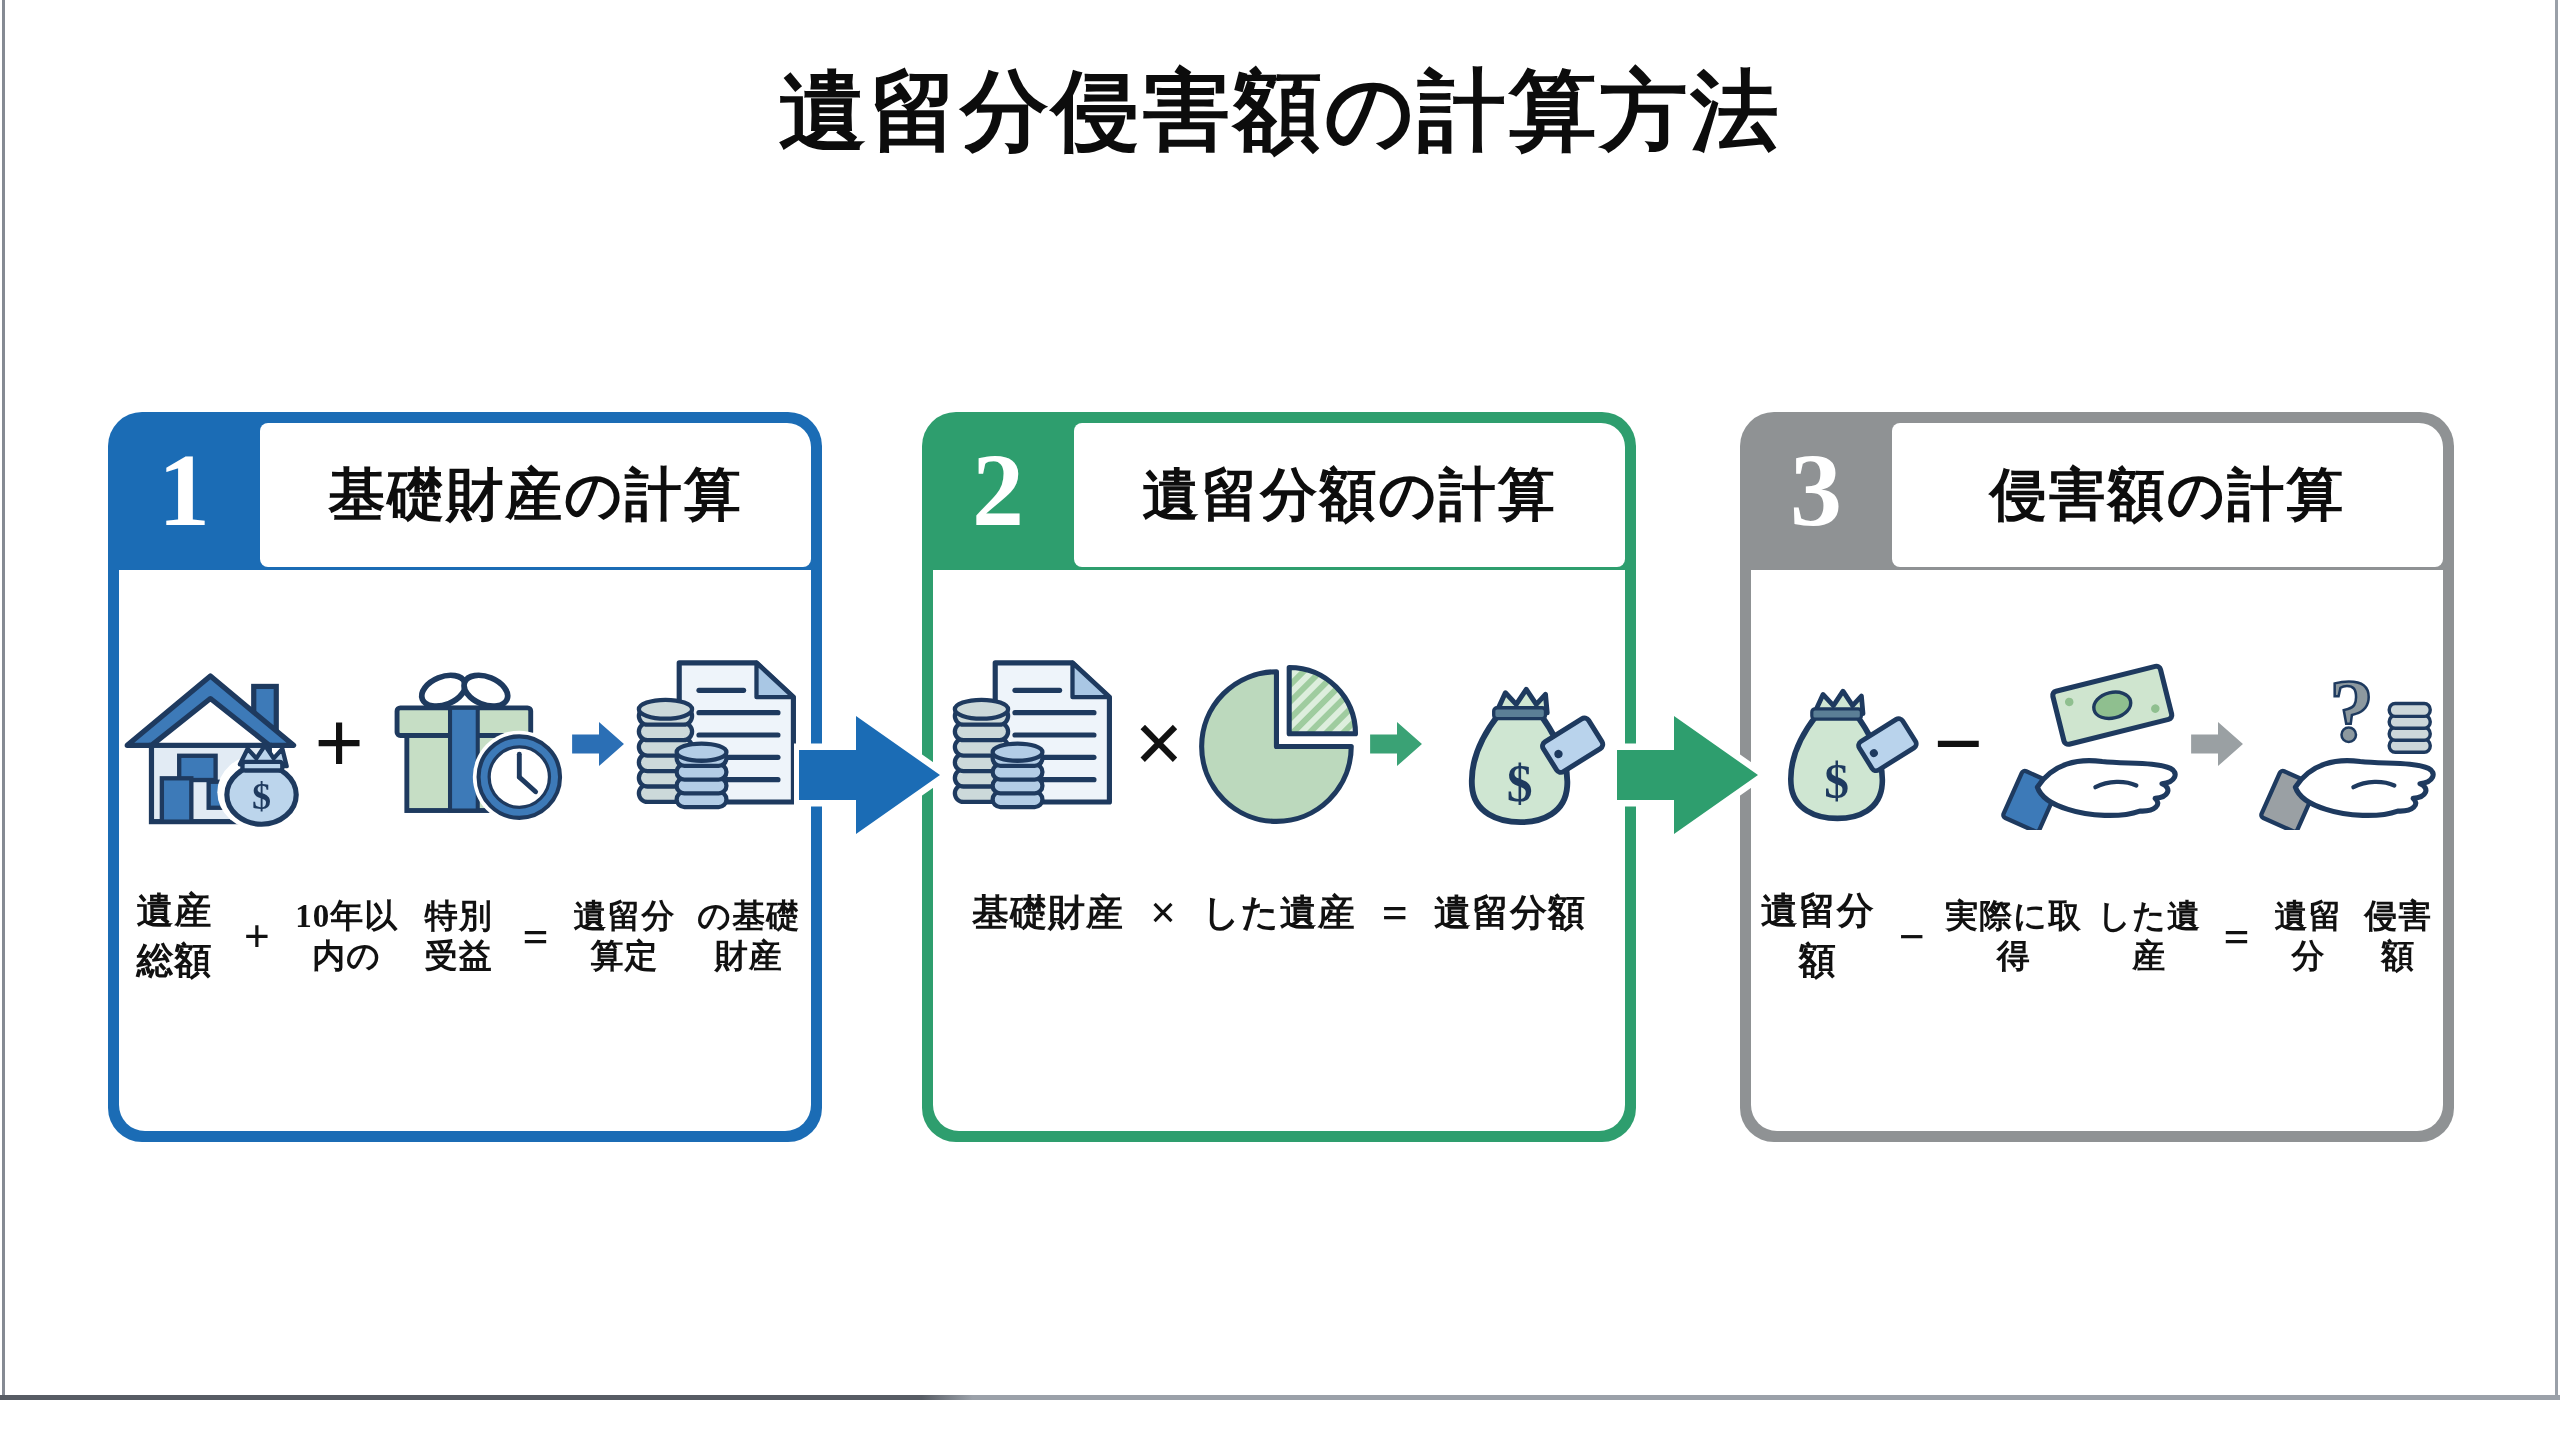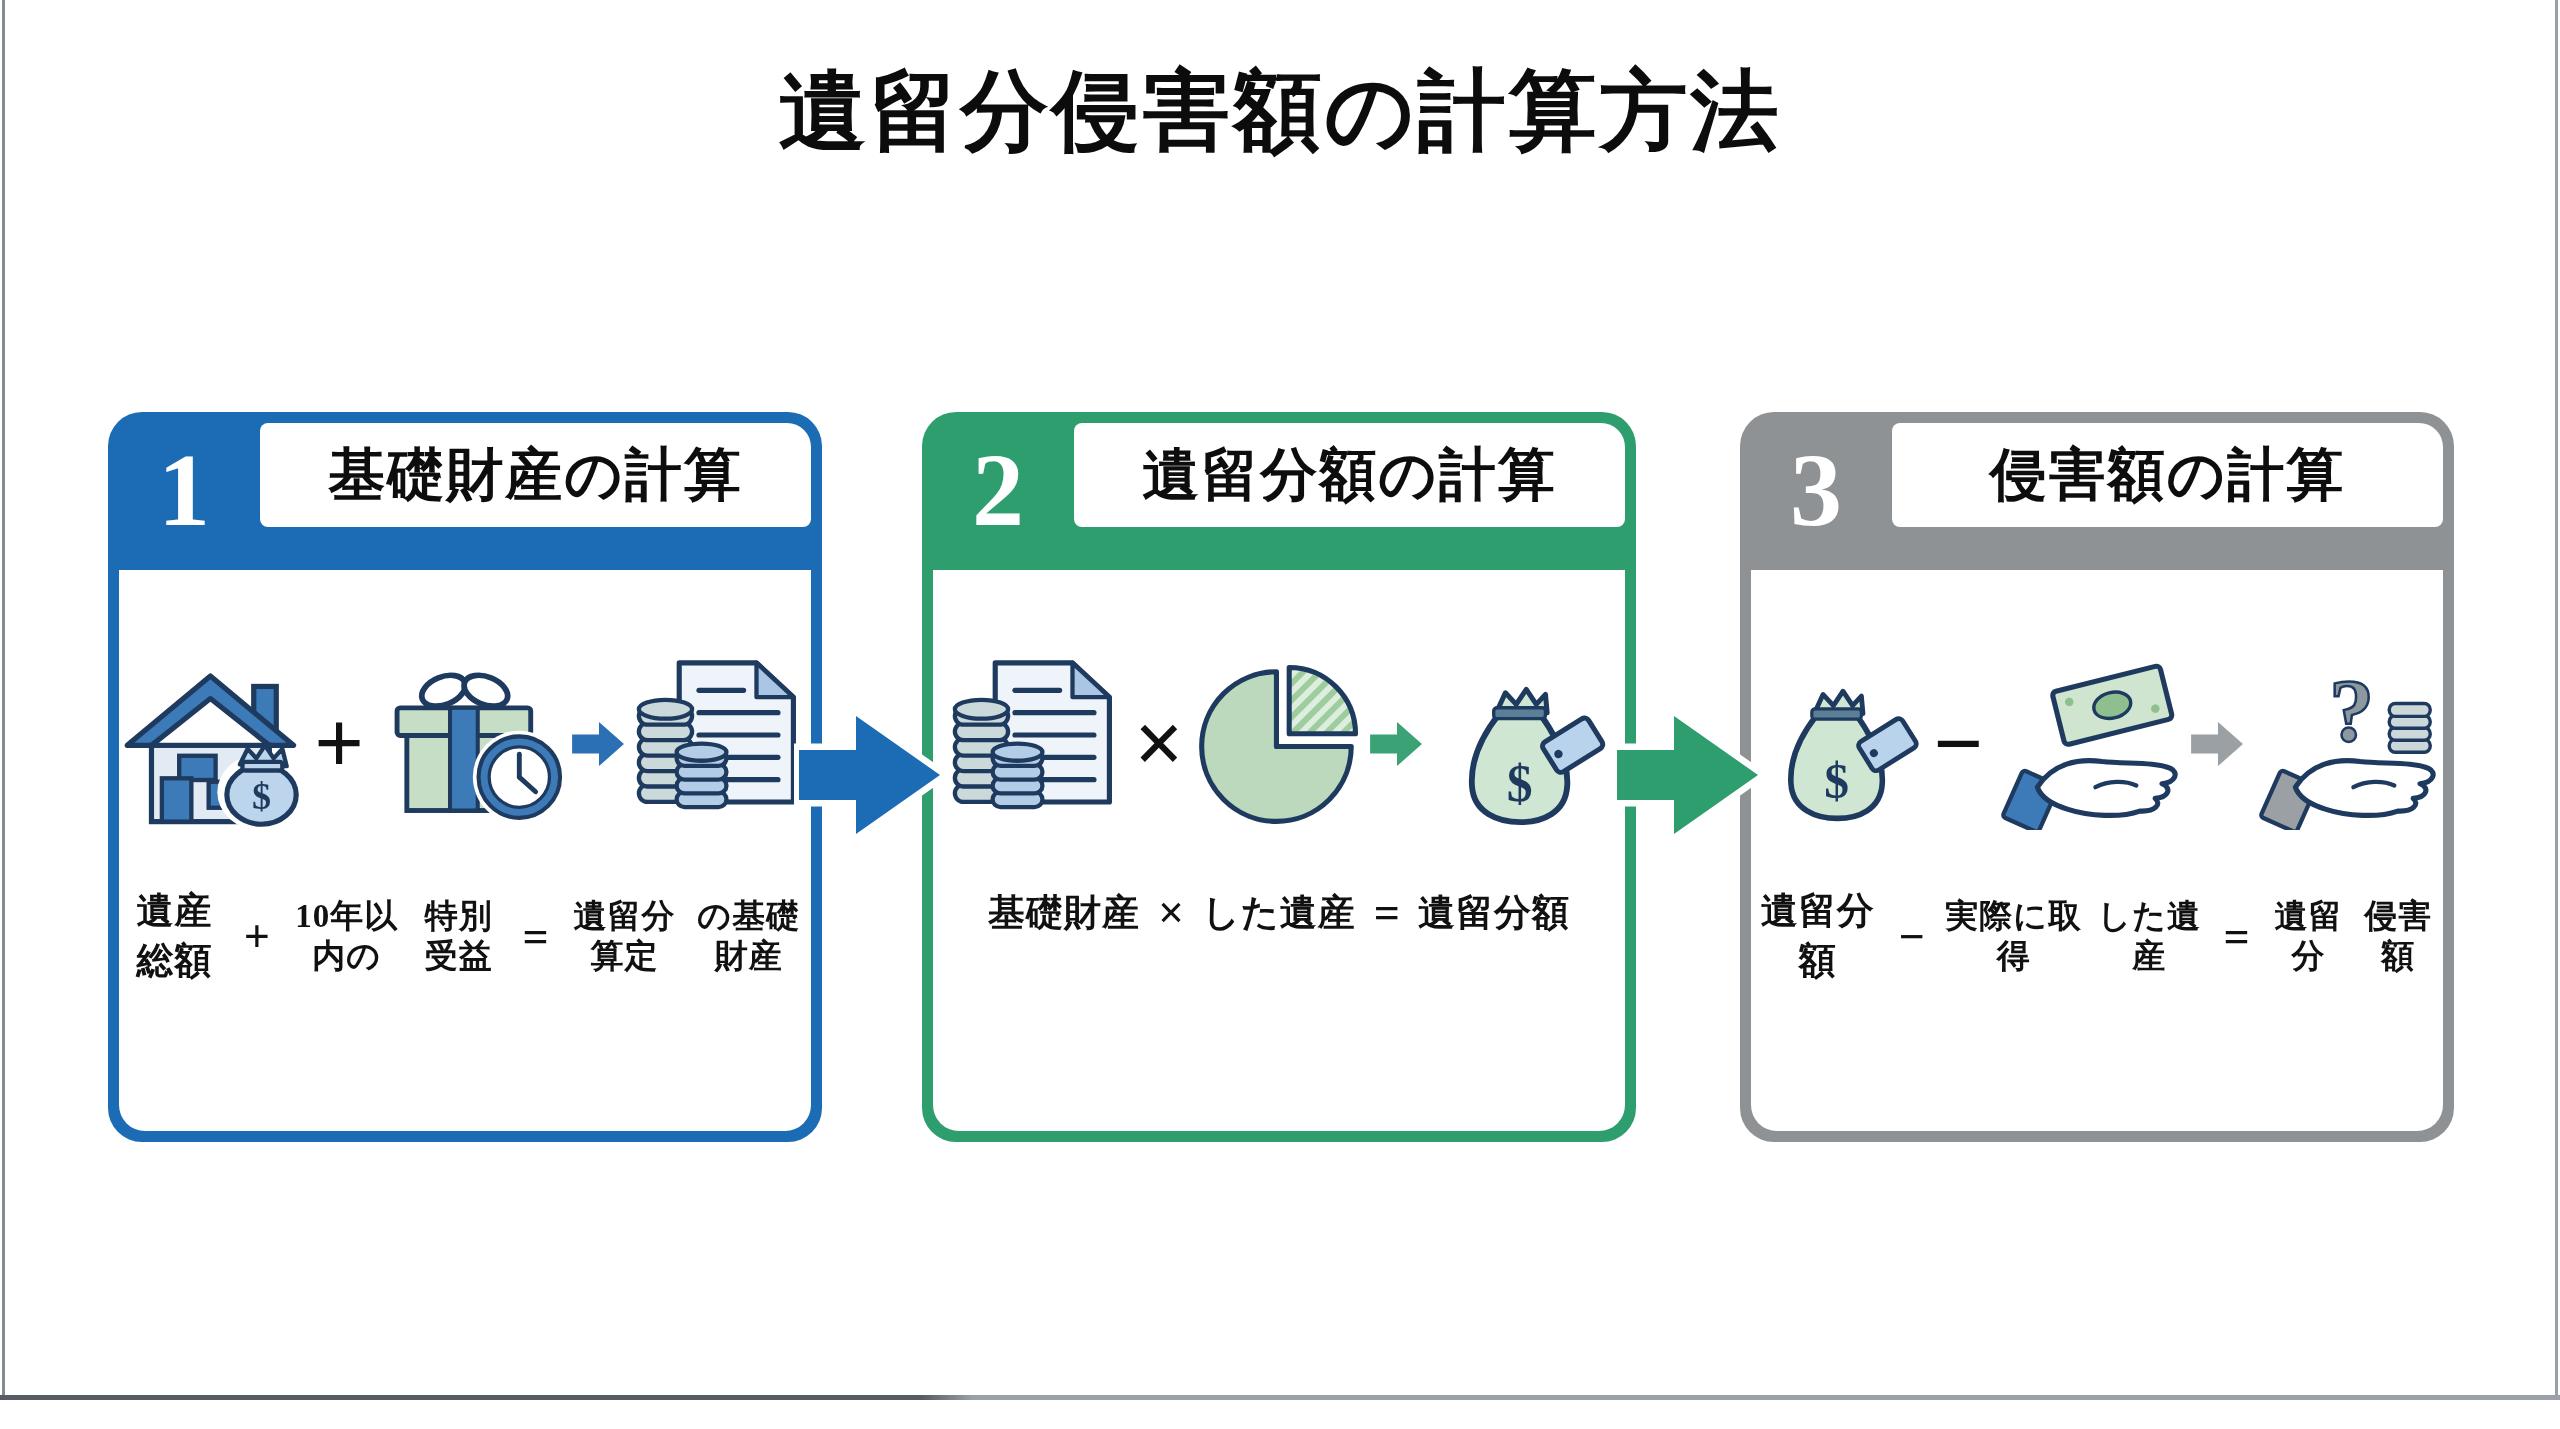--- a/index.html
+++ b/index.html
@@ -26,21 +26,21 @@
   .step1 { left:108px;  background:#1b6cb5; }
   .step2 { left:922px;  background:#2e9e6e; }
   .step3 { left:1740px; background:#8f9294; }
 
   .step-number {
     position:absolute; left:0; top:6px; width:152px; height:142px;
     display:flex; align-items:center; justify-content:center;
     color:#ffffff; font-size:104px; font-weight:800;
   }
   .step-plate {
-    position:absolute; left:152px; top:11px; right:11px; height:104px;
+    position:absolute; left:152px; top:11px; right:11px; height:144px;
     background:#ffffff; border-radius:8px 24px 8px 8px;
     display:flex; align-items:center; justify-content:center;
     font-size:57px; font-weight:800; letter-spacing:2px; color:#0d0d0d;
   }
   .step-body {
     position:absolute; left:11px; right:11px; top:158px; bottom:11px;
     background:#ffffff; border-radius:0 0 26px 26px;
     display:flex; flex-direction:column; align-items:center;
   }
 
@@ -48,21 +48,21 @@
     display:flex; align-items:center; justify-content:center;
     gap:6px; margin-top:56px; height:236px; width:100%;
   }
   .icon-op { font-size:88px; font-weight:800; color:#111111; line-height:1; margin:0 4px; }
   .icon-wrap { flex:none; line-height:0; }
 
   .formula-row {
     display:flex; align-items:center; justify-content:center;
     gap:14px; margin-top:24px; font-weight:800; color:#111111; width:100%;text-align:center;
   }
-  .formula-row.wide { gap:18px; }
+  .formula-row.wide { gap:26px; }
   .f-term  { font-size:37px; letter-spacing:1px; }
   .f-stack { display:flex; flex-direction:row; align-items:center; font-size:33px; line-height:1.22; letter-spacing:1px; }
   .f-op    { font-size:46px; }
 
   
   .flow-arrow { position:absolute; top:698px; z-index:5; line-height:0; }
   .flow-arrow.a1 { left:794px; }
   .flow-arrow.a2 { left:1612px; }
   .flow-arrow polygon { paint-order:stroke; stroke:#ffffff; stroke-width:13px; stroke-linejoin:miter; }
 </style>

